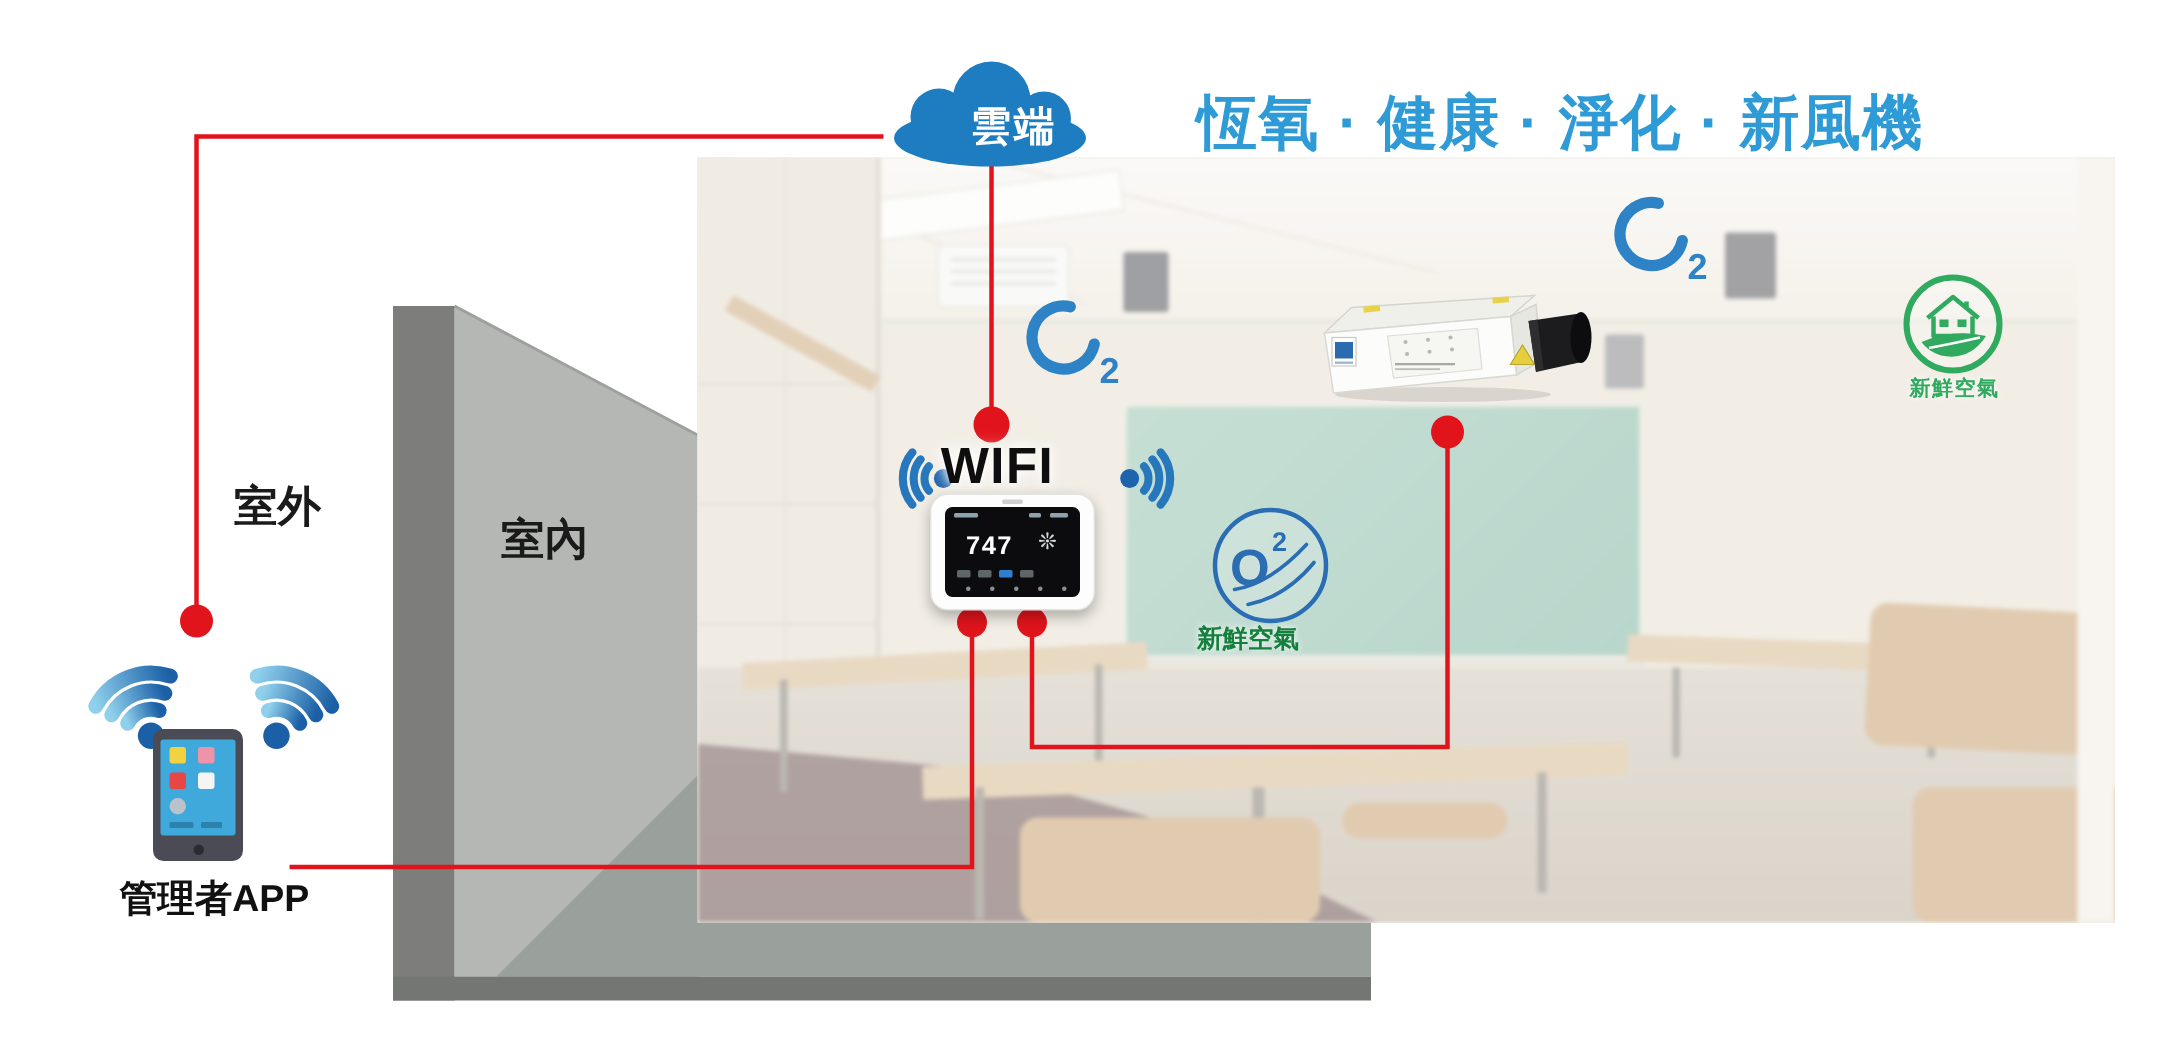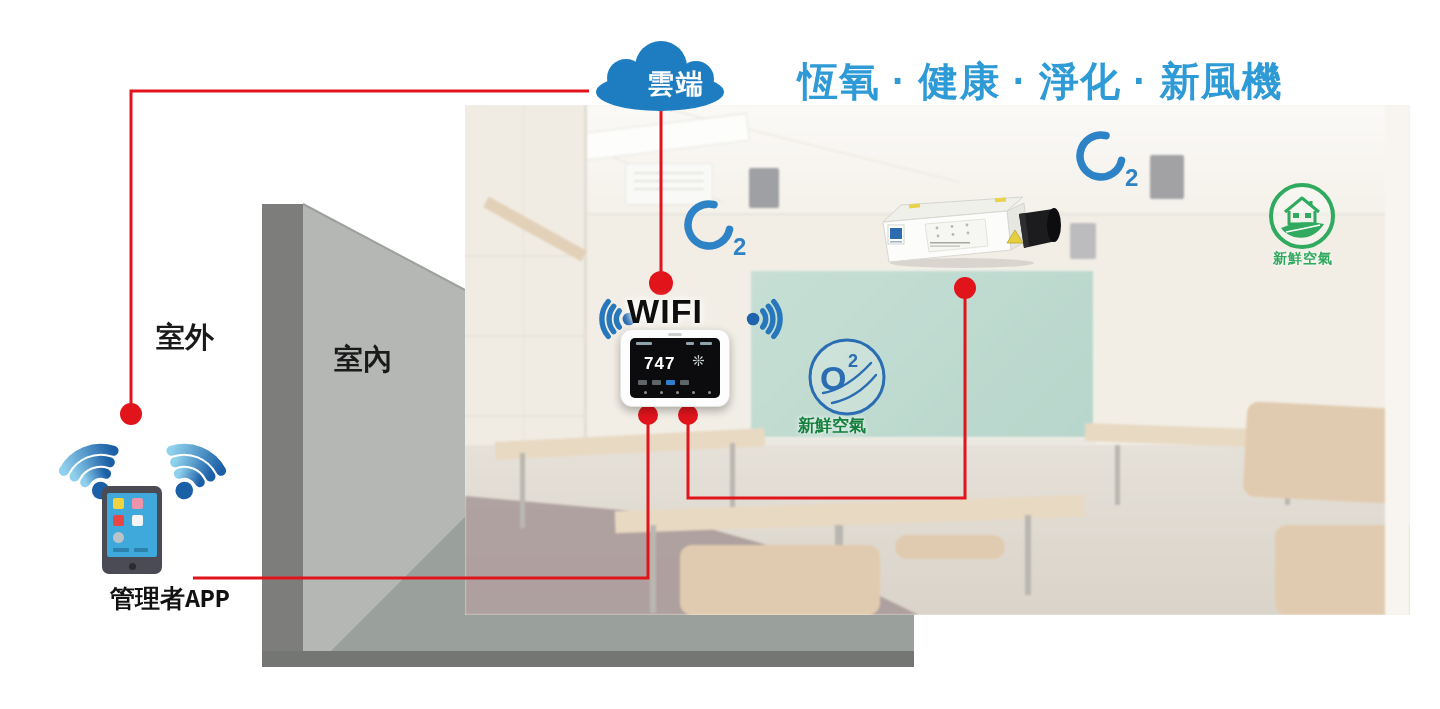--- a/index.html
+++ b/index.html
@@ -61,21 +61,21 @@
   .outdoor{left:156px;top:318px;}
   .indoor{left:334px;top:340px;}
   .purifier-label{left:822px;top:155px;font-size:27px;font-weight:bold;color:#262626;
                   text-shadow:0 0 6px #fff,0 0 10px #fff;white-space:nowrap;}
   .wifi-label{left:595px;top:292px;width:140px;text-align:center;font-size:34px;font-weight:900;
               color:#0e0e0e;text-shadow:0 0 6px #fff,0 0 12px #fff;letter-spacing:1px;}
   .fresh-label{left:798px;top:414px;width:100px;font-size:17px;font-weight:bold;
                color:#15803d;text-shadow:0 0 5px #fff;}
   .healthy-label{left:1260px;top:250px;width:86px;text-align:center;font-size:14px;font-weight:bold;
                  color:#2faa5e;letter-spacing:1px;text-shadow:0 0 4px #fff;}
-  .admin-label{left:56px;top:582px;width:174px;text-align:right;font-size:25px;font-weight:bold;color:#111;font-family:Liberation Mono, monospace;}
+  .admin-label{left:56px;top:582px;width:174px;text-align:center;font-size:25px;font-weight:bold;color:#111;}
 
   
   .device{left:620px;top:329px;width:108px;height:76px;background:#fdfdfd;border:1px solid #e3e3e0;
           border-radius:12px;box-shadow:0 4px 9px rgba(0,0,0,.28);}
   .dev-logo{position:absolute;left:47px;top:3px;width:14px;height:3px;background:#cfcfcf;border-radius:2px;}
   .screen{position:absolute;left:9px;top:8px;width:90px;height:60px;background:#0c0c0e;border-radius:5px;}
   .scr-dash{position:absolute;height:3px;background:#8fa3ad;border-radius:1px;}
   .reading{position:absolute;left:14px;top:16px;font-size:17px;font-weight:bold;color:#fff;letter-spacing:1px;}
   .fan-glyph{position:absolute;left:62px;top:14px;font-size:15px;color:#cfd8d2;}
   .pill{position:absolute;top:42px;width:9px;height:5px;background:#5f6668;border-radius:1px;}

